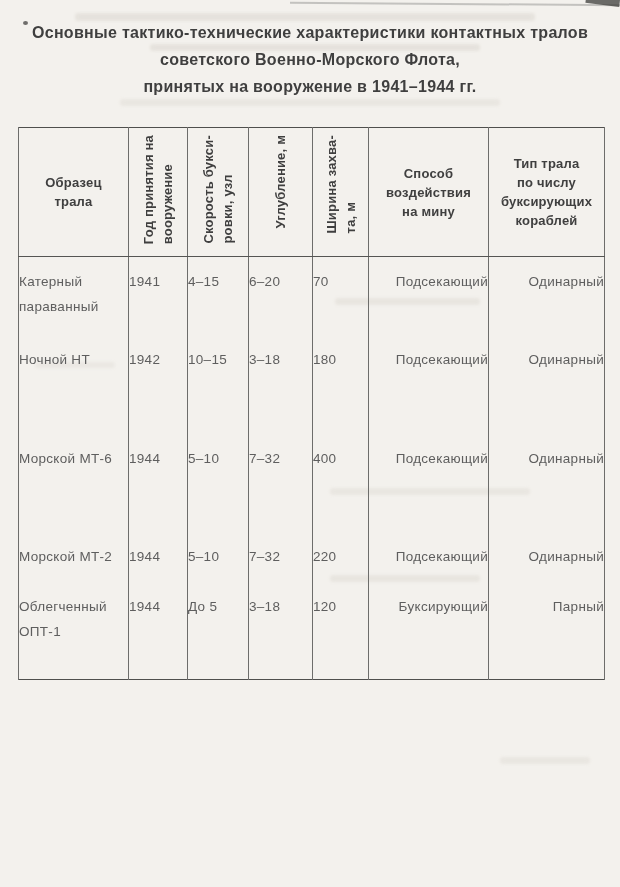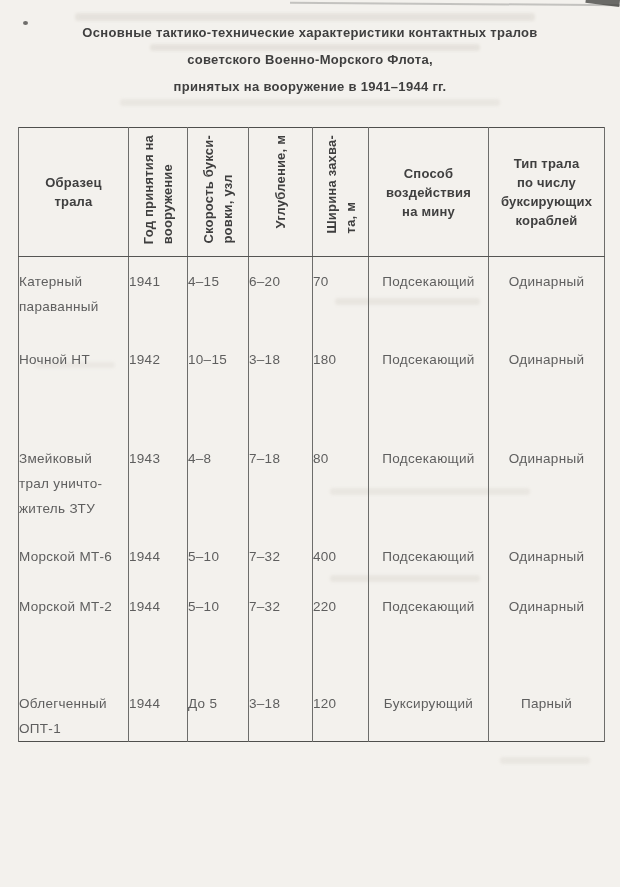--- a/index.html
+++ b/index.html
@@ -25,21 +25,21 @@
   .g4{top:298px;left:335px;width:145px;height:7px;opacity:.45;}
   .g5{top:488px;left:330px;width:200px;height:7px;opacity:.4;}
   .g6{top:575px;left:330px;width:150px;height:7px;opacity:.45;}
   .g7{top:757px;left:500px;width:90px;height:7px;opacity:.4;}
   .g8{top:362px;left:35px;width:80px;height:6px;opacity:.35;}
 
   
   .title{
     position:absolute;top:19px;left:12px;width:596px;
     text-align:center;
-    font-size:13px;font-weight:bold;
+    font-size:16px;font-weight:bold;
     line-height:27px;letter-spacing:.3px;
     color:#3f3f3f;
     white-space:pre-line;
   }
 
   
   table.trawls{
     position:absolute;left:18px;top:127px;
     width:586px;
     border-collapse:collapse;table-layout:fixed;
@@ -88,21 +88,21 @@
     vertical-align:top;
     padding-top:12px;
     font-size:13.5px;
     line-height:25px;
     color:#5e5e5e;
     letter-spacing:.3px;
     white-space:pre-line;
   }
   td.model{text-align:left;padding-left:13px;padding-right:4px;}
   td.num{text-align:left;}
-  td.method,td.type{text-align:center;padding-left:10px;margin-top:6px;}
+  td.method,td.type{text-align:right;padding-left:10px;margin-top:6px;}
 
   tbody tr:nth-child(1) td{height:66px;}
   tbody tr:nth-child(2) td{height:87px;}
   tbody tr:nth-child(3) td{height:86px;}
   tbody tr:nth-child(4) td{height:38px;}
   tbody tr:nth-child(5) td{height:85px;}
   tbody tr:nth-child(6) td{height:40px;}
   tbody tr:nth-child(7) td{height:44px;}
   tbody tr:nth-child(8) td{height:43px;}
   tbody tr:nth-child(9) td{height:63px;}
@@ -195,31 +195,20 @@
       <tr>
         <td class="model">Ночной НТ</td>
         <td class="num">1942</td>
         <td class="num">10–15</td>
         <td class="num">3–18</td>
         <td class="num">180</td>
         <td class="method">Подсекающий</td>
         <td class="type">Одинарный</td>
       </tr>
       <tr>
-        <td class="model">Змейковый
-трал уничто-
-житель ЗТУ</td>
-        <td class="num">1943</td>
-        <td class="num">4–8</td>
-        <td class="num">7–18</td>
-        <td class="num">80</td>
-        <td class="method">Подсекающий</td>
-        <td class="type">Одинарный</td>
-      </tr>
-      <tr>
         <td class="model">Морской МТ-6</td>
         <td class="num">1944</td>
         <td class="num">5–10</td>
         <td class="num">7–32</td>
         <td class="num">400</td>
         <td class="method">Подсекающий</td>
         <td class="type">Одинарный</td>
       </tr>
       <tr>
         <td class="model">Морской МТ-2</td>

